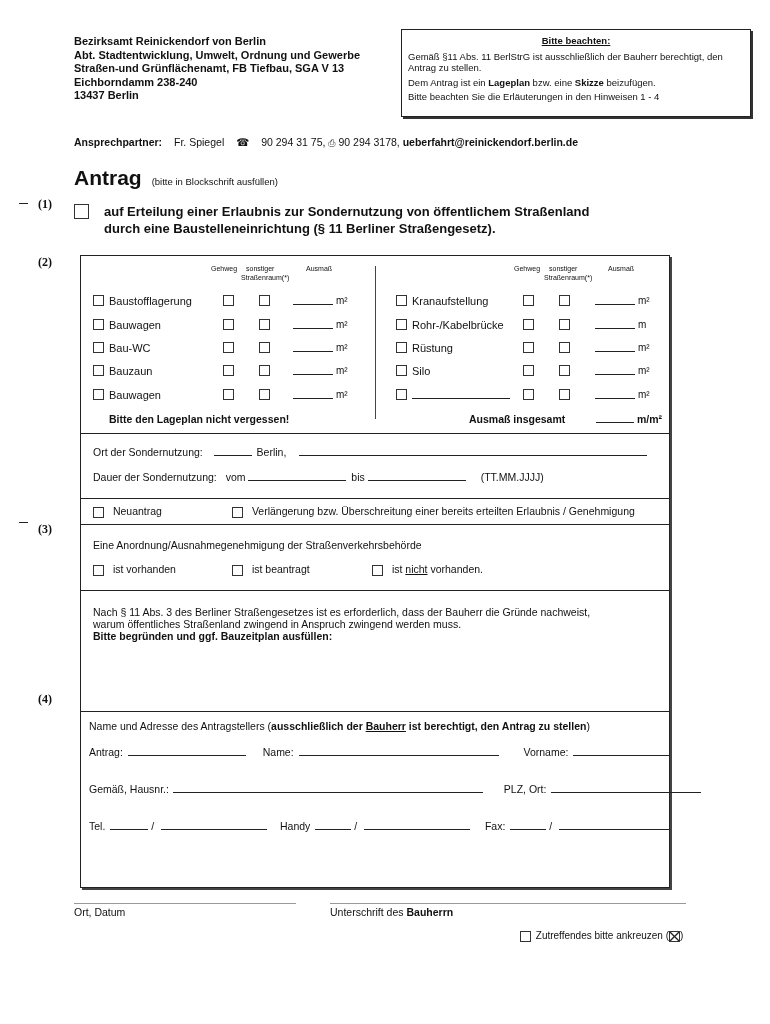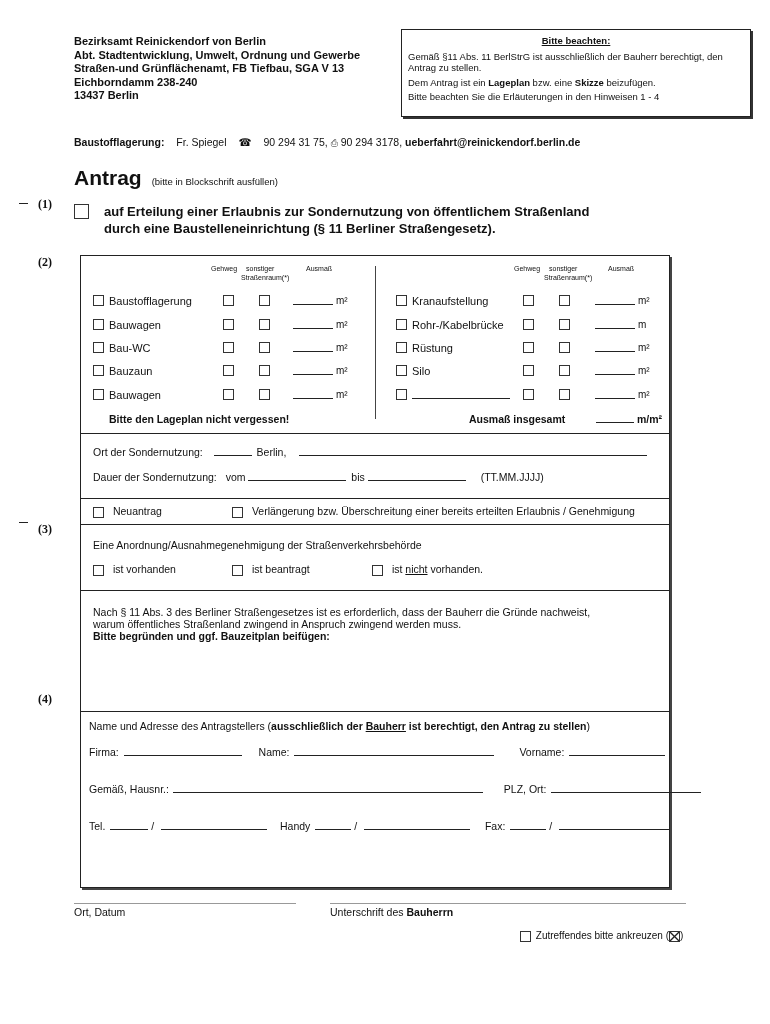--- a/index.html
+++ b/index.html
@@ -65,21 +65,21 @@
 </div>
 
 <div class="abs notice">
   <div class="title">Bitte beachten:</div>
   <p>Gemäß §11 Abs. 11 BerlStrG ist ausschließlich der Bauherr berechtigt, den Antrag zu stellen.</p>
   <p><span>Dem Antrag ist ein </span><b>Lageplan</b><span> bzw. eine </span><b>Skizze</b><span> beizufügen.</span></p>
   <p>Bitte beachten Sie die Erläuterungen in den Hinweisen 1 - 4</p>
 </div>
 
 <div class="abs contact">
-  <b>Baustofflagerung:</b><span class="sp"></span>
+  <b>Ansprechpartner:</b><span class="sp"></span>
   <span>Fr. Spiegel</span><span class="sp"></span>
   <span>☎</span><span class="sp"></span>
   <span>90 294 31 75,</span>
   <span style="font-size:9px;">⎙</span>
   <span>90 294 3178,</span>
   <b>ueberfahrt@reinickendorf.berlin.de</b>
 </div>
 
 <div class="abs antrag">
   <span class="big">Antrag</span><span class="small">(bitte in Blockschrift ausfüllen)</span>
@@ -245,30 +245,30 @@
     <div class="lineitem" style="left:291px; top:38px;">
       <span class="cb"></span>
       <span style="margin-left:6px;"><span>ist </span><u>nicht</u><span> vorhanden.</span></span>
     </div>
   </div>
 
   <div class="sec s-reason">
     <div class="lineitem" style="left:12px; top:15px; line-height:12px;">
       <div>Nach § 11 Abs. 3 des Berliner Straßengesetzes ist es erforderlich, dass der Bauherr die Gründe nachweist,</div>
       <div>warum öffentliches Straßenland zwingend in Anspruch zwingend werden muss.</div>
-      <div style="font-weight:bold;">Bitte begründen und ggf. Bauzeitplan beifügen:</div>
+      <div style="font-weight:bold;">Bitte begründen und ggf. Bauzeitplan ausfüllen:</div>
     </div>
   </div>
 
   <div class="sec s4">
     <div class="lineitem" style="left:8px; top:8px;">
       <span>Name und Adresse des Antragstellers (</span><b>ausschließlich der </b><b><u>Bauherr</u></b><b> ist berechtigt, den Antrag zu stellen</b><span>)</span>
     </div>
     <div class="lineitem" style="left:8px; top:34px;">
-      <span>Firma:</span>
+      <span>Antrag:</span>
       <span class="blank" style="width:118px; margin-left:2px;"></span>
       <span style="margin-left:14px;">Name:</span>
       <span class="blank" style="width:200px; margin-left:2px;"></span>
       <span style="margin-left:22px;">Vorname:</span>
       <span class="blank" style="width:96px; margin-left:2px;"></span>
     </div>
     <div class="lineitem" style="left:8px; top:71px;">
       <span>Gemäß, Hausnr.:</span>
       <span class="blank" style="width:310px; margin-left:1px;"></span>
       <span style="margin-left:18px;">PLZ, Ort:</span>

